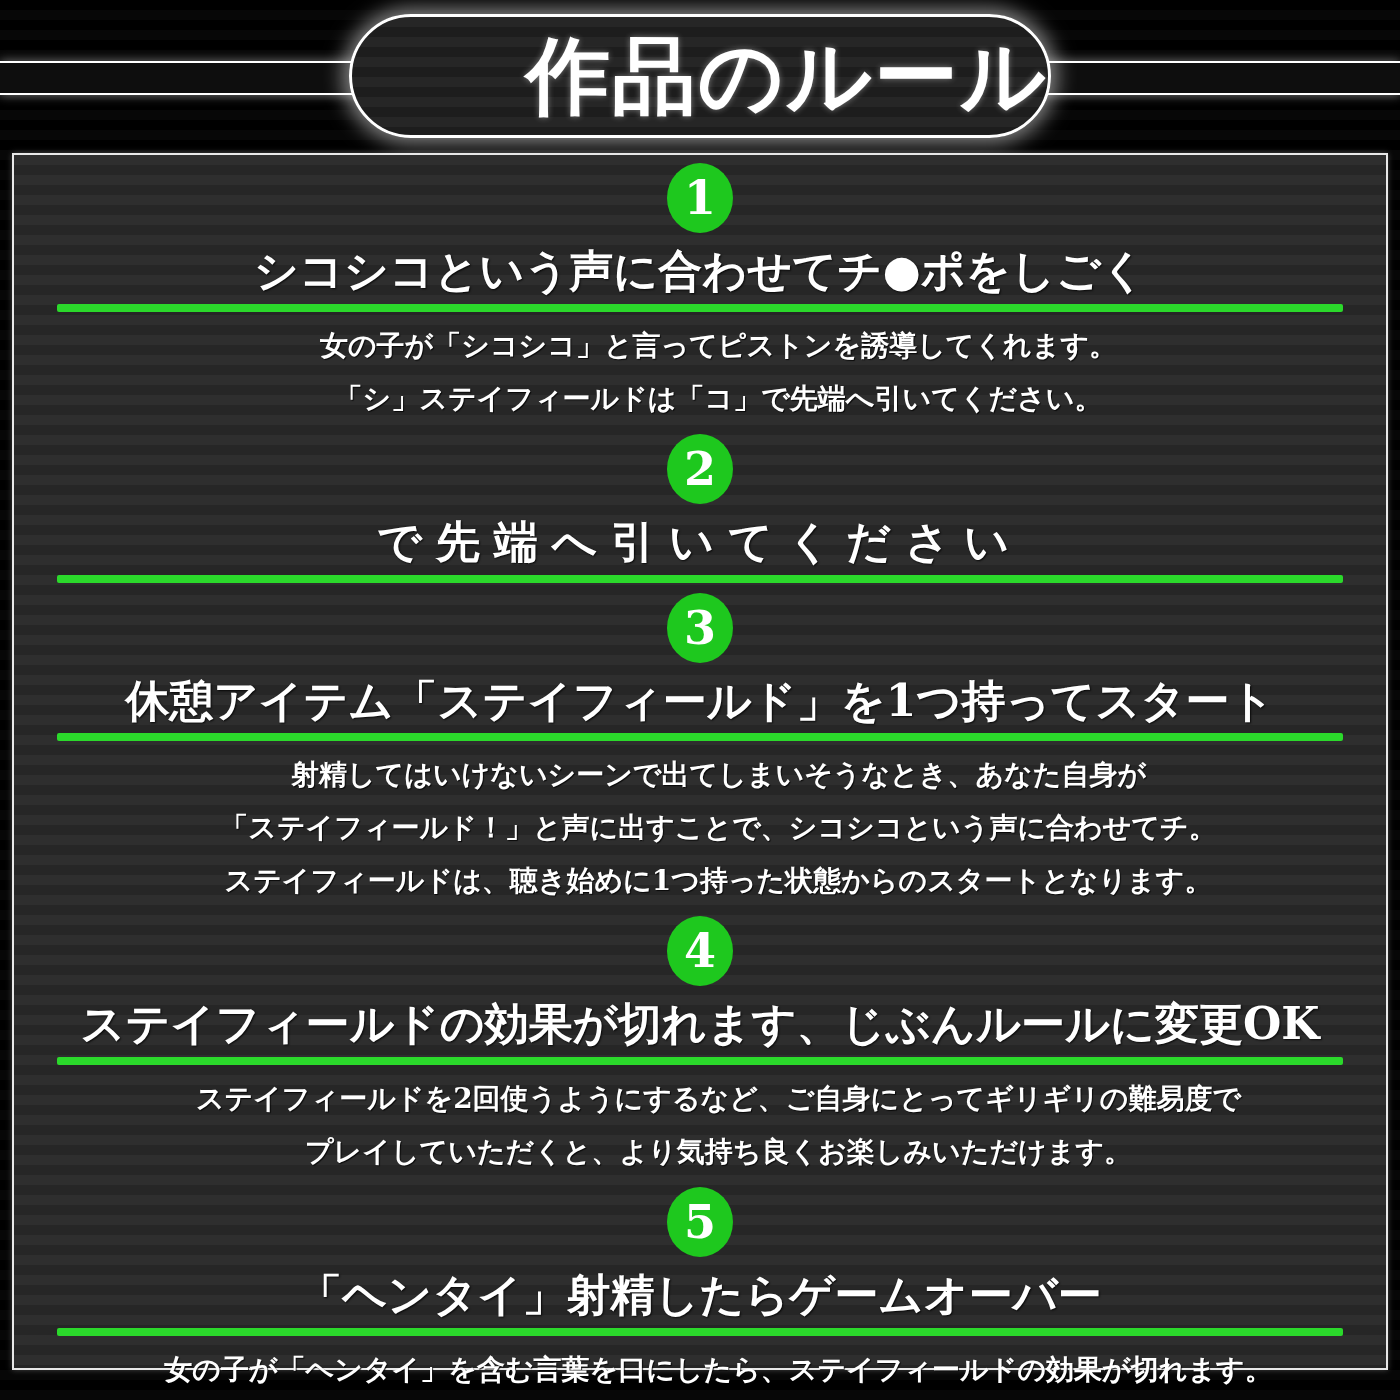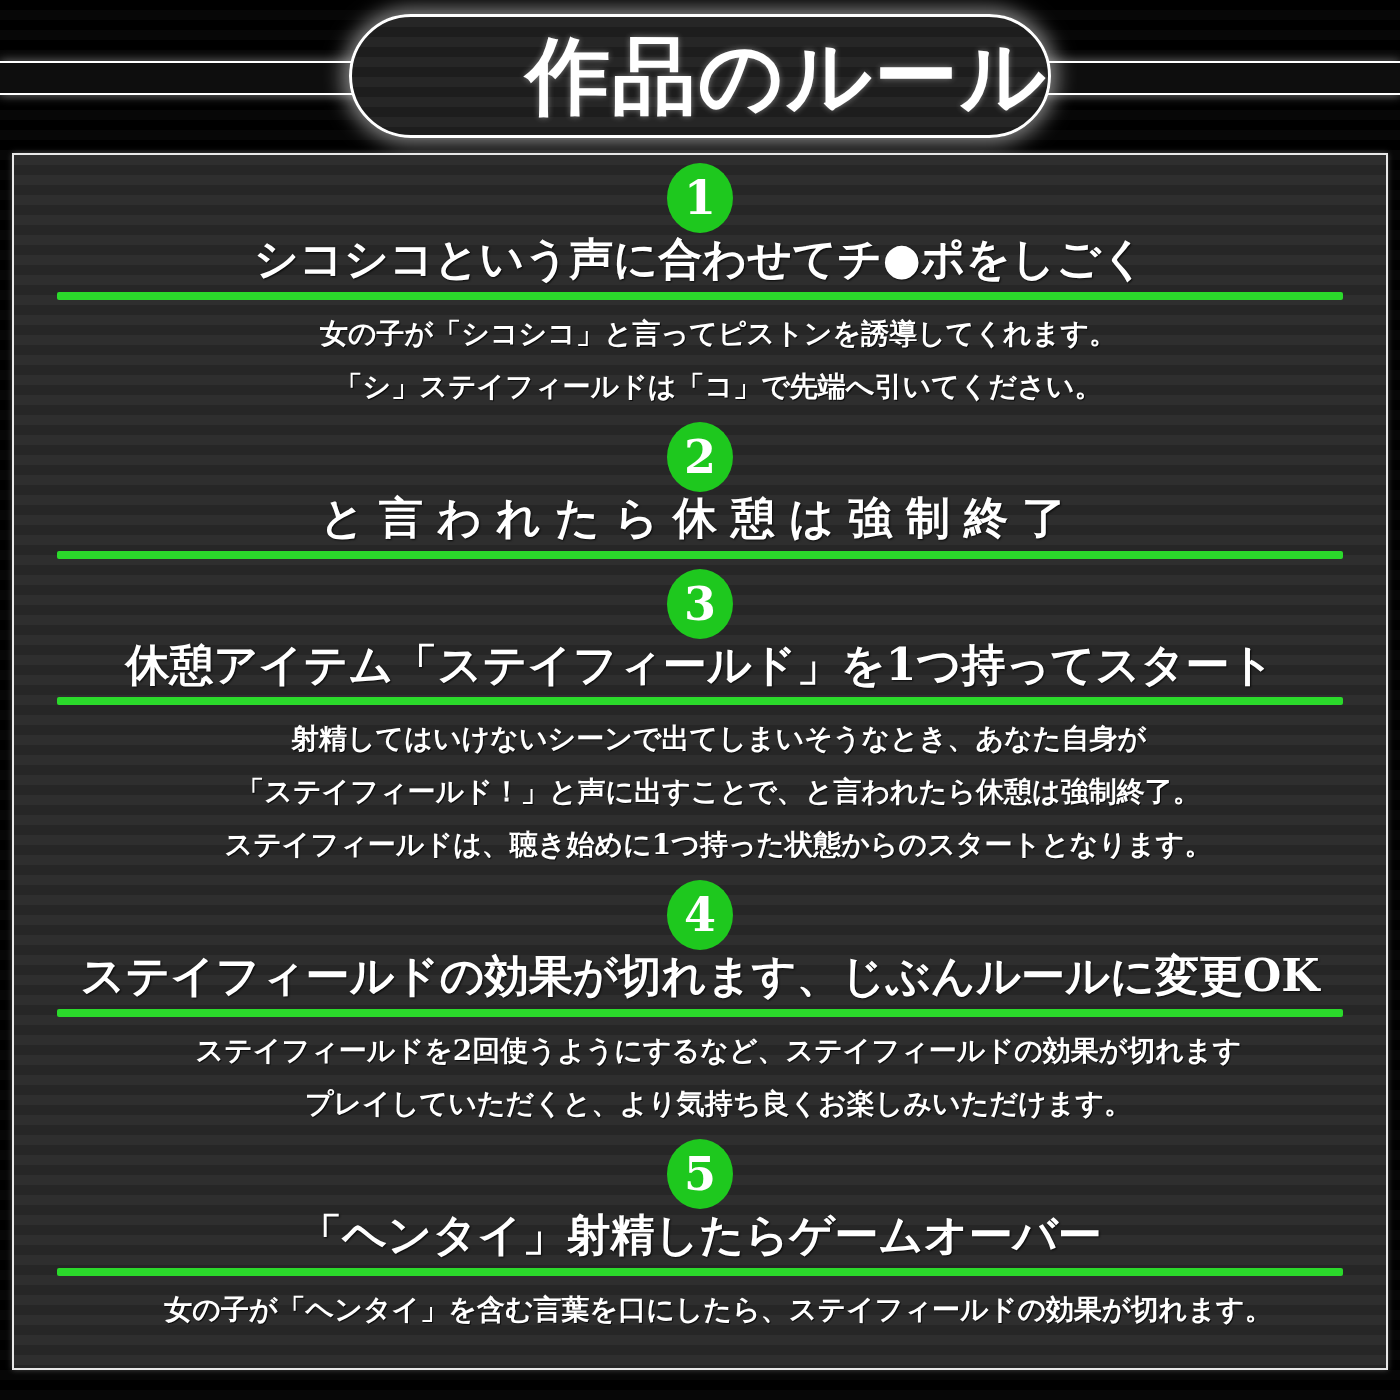--- a/index.html
+++ b/index.html
@@ -47,21 +47,21 @@
   .num-circle{
     width:66px;height:70px;border-radius:50%;
     background:#1ec81e;
     margin:0 auto;
     display:flex;align-items:center;justify-content:center;
   }
   .num-circle span{
     color:#fff;font-size:46px;font-weight:bold;line-height:1;
   }
   .rule-heading{
-    margin:0 0 0;color:#fff;
+    margin:12px 0 0;color:#fff;
     font-size:44px;font-weight:bold;line-height:1.2;
     white-space:nowrap;
     text-shadow:1px 1px 2px rgba(0,0,0,.8);
   }
   .rule-heading.spaced{letter-spacing:14px;}
   .green-line{
     width:1286px;height:8px;margin:6px auto 10px;
     background:#2bd92b;border-radius:2px;
   }
   .rule-desc{
@@ -93,42 +93,42 @@
       <h2 class="rule-heading">シコシコという声に合わせてチ●ポをしごく</h2>
       <div class="green-line"></div>
       <p class="rule-desc">女の子が「シコシコ」と言ってピストンを誘導してくれます。</p>
       <p class="rule-desc">「シ」ステイフィールドは「コ」で先端へ引いてください。</p>
     </section>
 
     <section class="rule">
       <div class="num-circle">
         <span>2</span>
       </div>
-      <h2 class="rule-heading spaced">と言われたら休憩は強制終了</h2>
+      <h2 class="rule-heading spaced">で先端へ引いてください</h2>
       <div class="green-line"></div>
     </section>
 
     <section class="rule">
       <div class="num-circle">
         <span>3</span>
       </div>
       <h2 class="rule-heading">休憩アイテム「ステイフィールド」を1つ持ってスタート</h2>
       <div class="green-line"></div>
       <p class="rule-desc">射精してはいけないシーンで出てしまいそうなとき、あなた自身が</p>
-      <p class="rule-desc">「ステイフィールド！」と声に出すことで、と言われたら休憩は強制終了。</p>
+      <p class="rule-desc">「ステイフィールド！」と声に出すことで、シコシコという声に合わせてチ。</p>
       <p class="rule-desc">ステイフィールドは、聴き始めに1つ持った状態からのスタートとなります。</p>
     </section>
 
     <section class="rule">
       <div class="num-circle">
         <span>4</span>
       </div>
       <h2 class="rule-heading">ステイフィールドの効果が切れます、じぶんルールに変更OK</h2>
       <div class="green-line"></div>
-      <p class="rule-desc">ステイフィールドを2回使うようにするなど、ステイフィールドの効果が切れます</p>
+      <p class="rule-desc">ステイフィールドを2回使うようにするなど、ご自身にとってギリギリの難易度で</p>
       <p class="rule-desc">プレイしていただくと、より気持ち良くお楽しみいただけます。</p>
     </section>
 
     <section class="rule">
       <div class="num-circle">
         <span>5</span>
       </div>
       <h2 class="rule-heading">「ヘンタイ」射精したらゲームオーバー</h2>
       <div class="green-line"></div>
       <p class="rule-desc">女の子が「ヘンタイ」を含む言葉を口にしたら、ステイフィールドの効果が切れます。</p>

